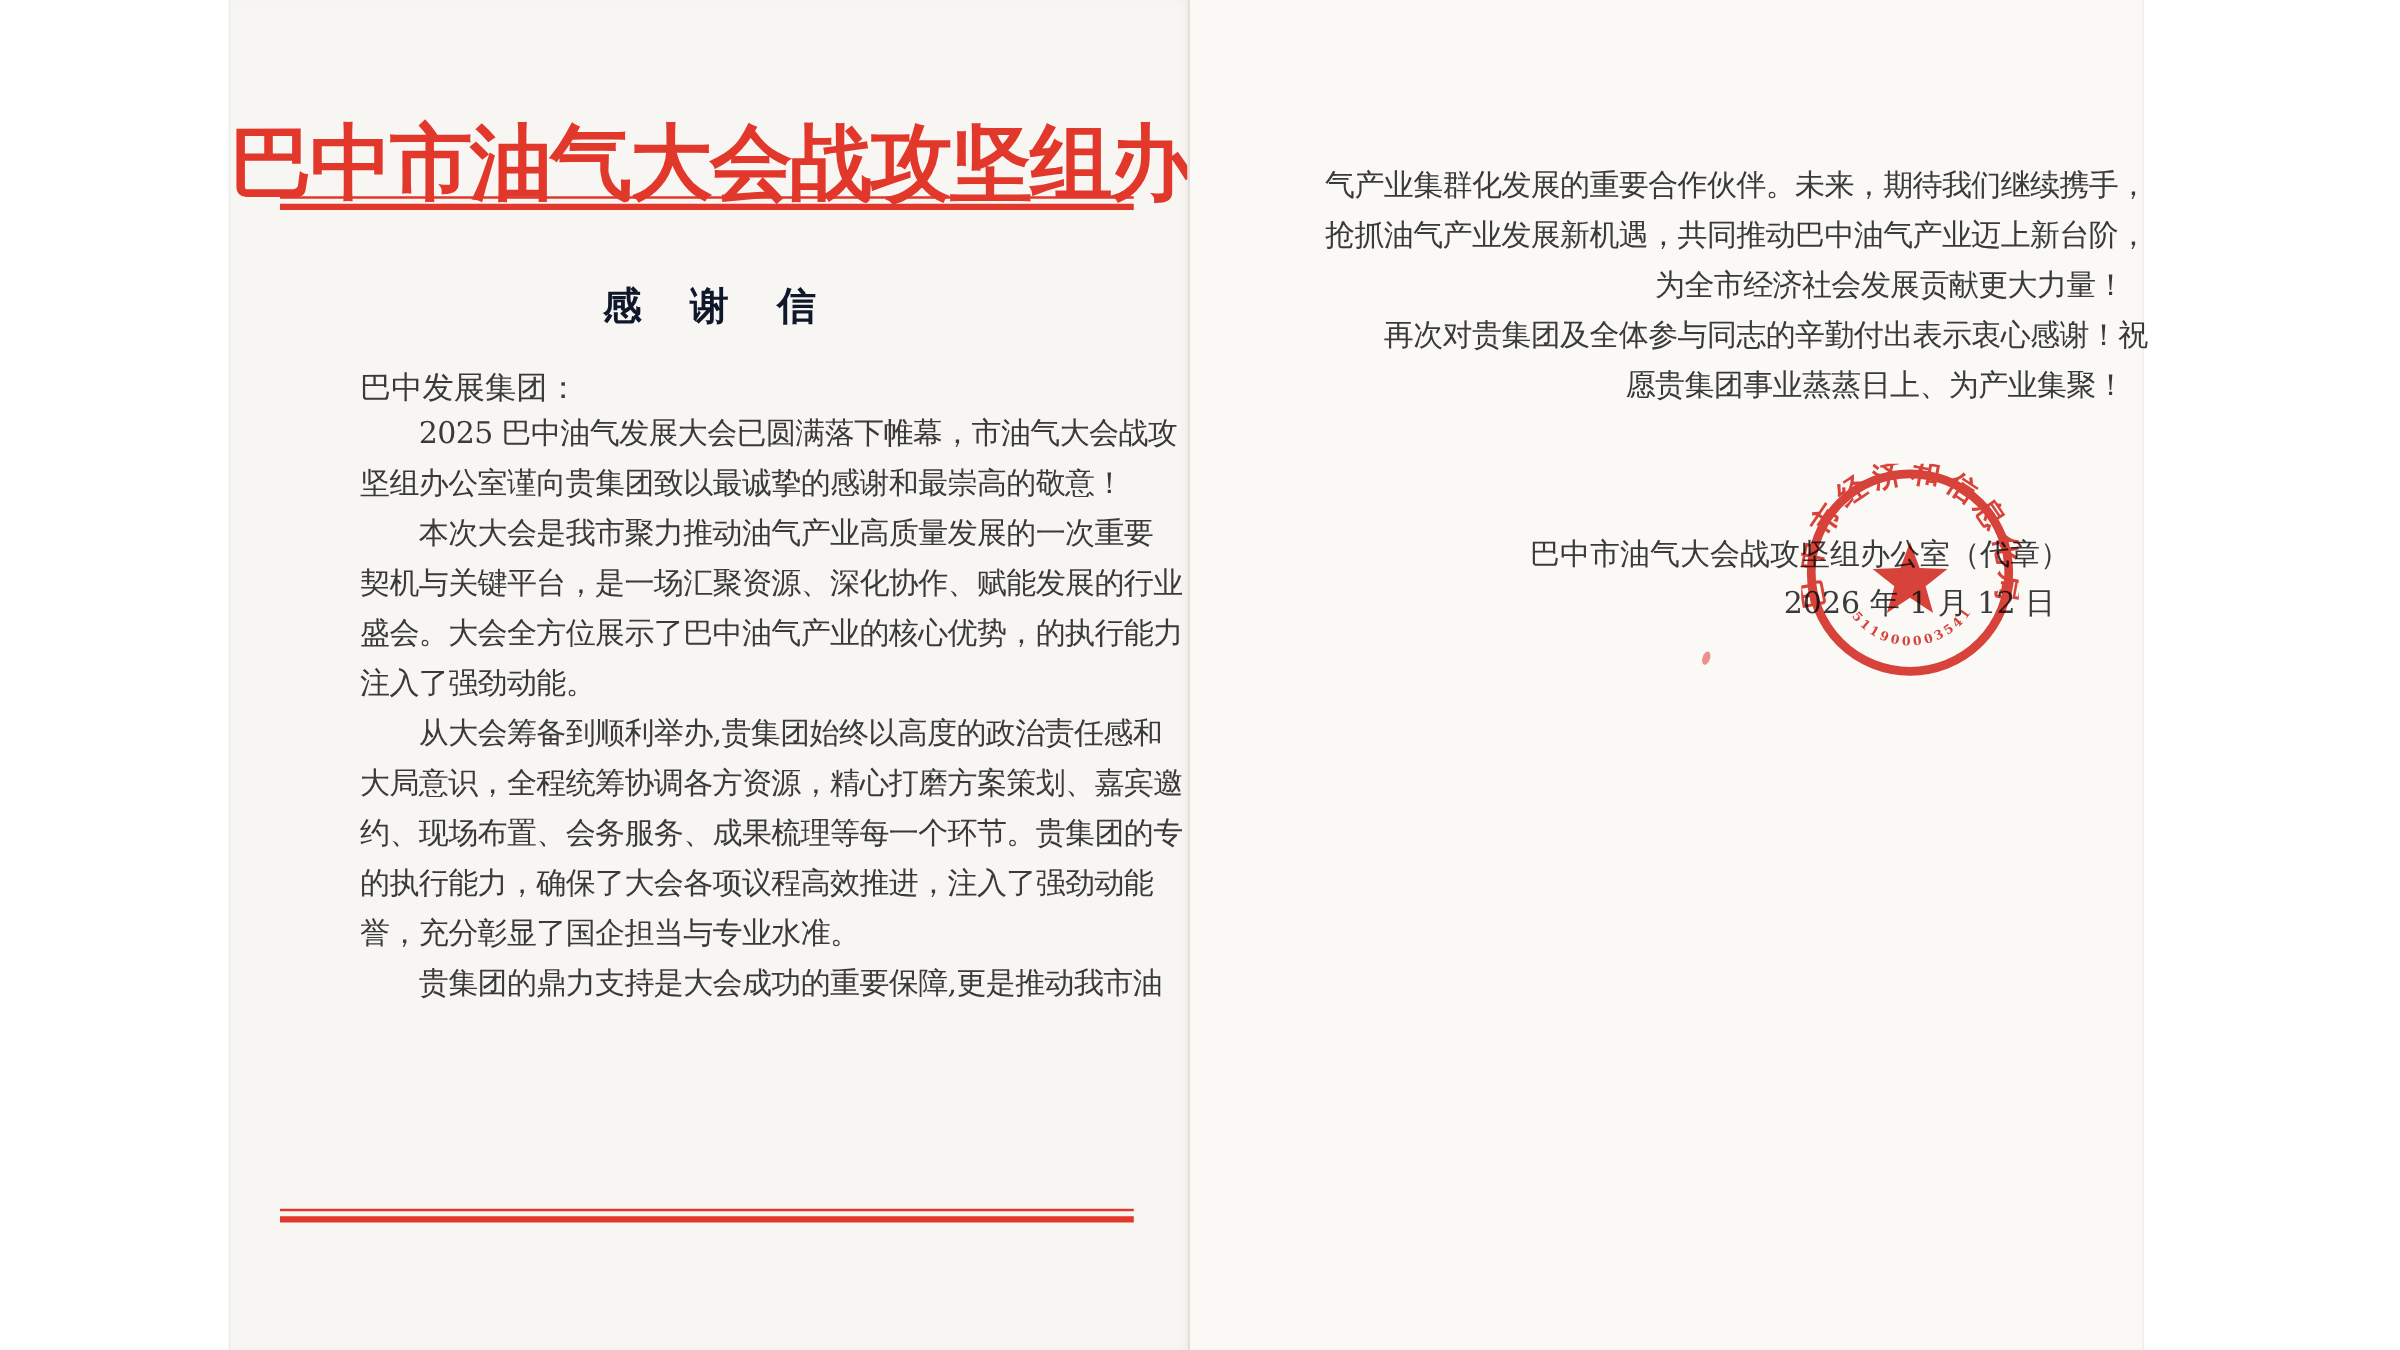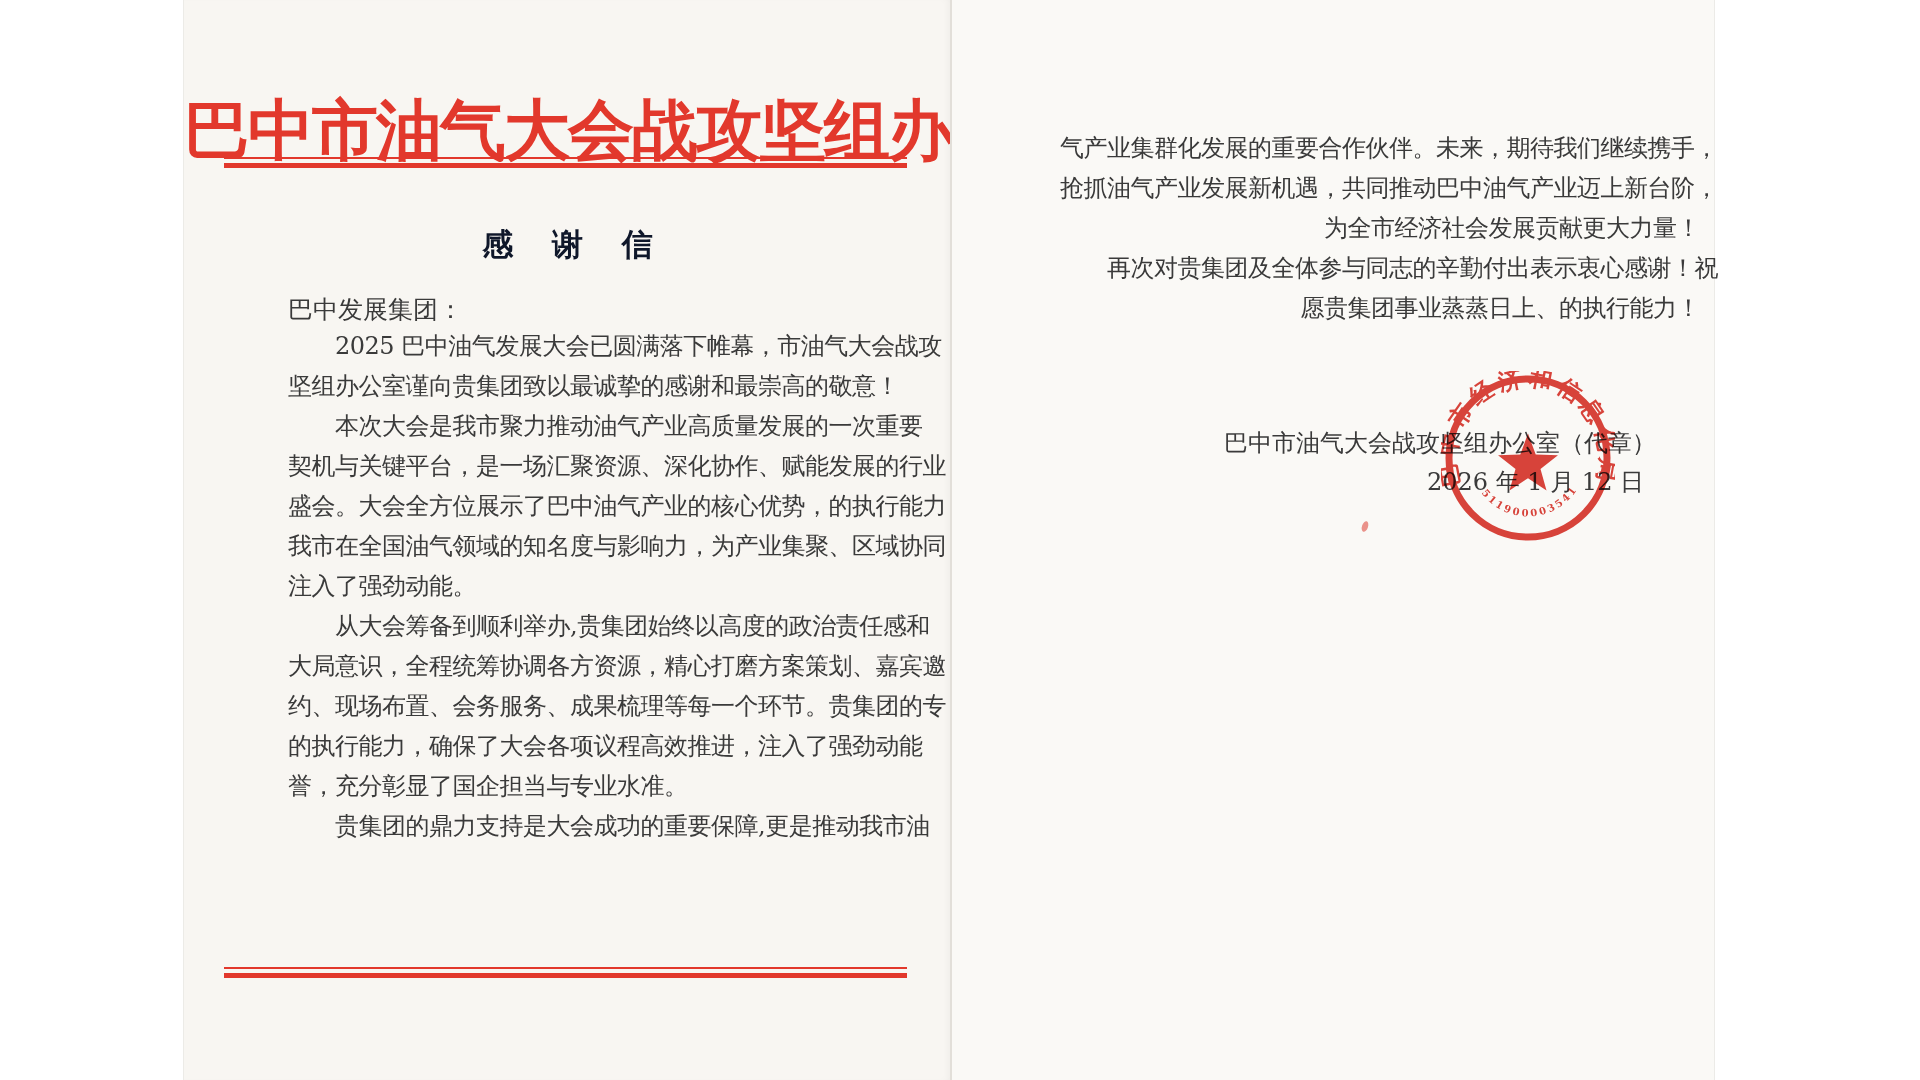--- a/index.html
+++ b/index.html
@@ -79,21 +79,20 @@
   <div class="doc-title">感 谢 信</div>
 
   <div class="salutation">巴中发展集团：</div>
 
   <div class="body-block" id="bodyL">
     <div class="body-line">　　2025 巴中油气发展大会已圆满落下帷幕，市油气大会战攻</div>
     <div class="body-line">坚组办公室谨向贵集团致以最诚挚的感谢和最崇高的敬意！</div>
     <div class="body-line">　　本次大会是我市聚力推动油气产业高质量发展的一次重要</div>
     <div class="body-line">契机与关键平台，是一场汇聚资源、深化协作、赋能发展的行业</div>
     <div class="body-line">盛会。大会全方位展示了巴中油气产业的核心优势，的执行能力</div>
-    <div class="body-line">我市在全国油气领域的知名度与影响力，为产业集聚、区域协同</div>
     <div class="body-line">注入了强劲动能。</div>
     <div class="body-line">　　从大会筹备到顺利举办,贵集团始终以高度的政治责任感和</div>
     <div class="body-line">大局意识，全程统筹协调各方资源，精心打磨方案策划、嘉宾邀</div>
     <div class="body-line">约、现场布置、会务服务、成果梳理等每一个环节。贵集团的专</div>
     <div class="body-line">的执行能力，确保了大会各项议程高效推进，注入了强劲动能</div>
     <div class="body-line">誉，充分彰显了国企担当与专业水准。</div>
     <div class="body-line">　　贵集团的鼎力支持是大会成功的重要保障,更是推动我市油</div>
   </div>
 
   <div class="rule" id="ruleBottom">
@@ -102,21 +101,21 @@
     <div class="thick"></div>
   </div>
 </div>
 
 <div class="page" id="pageR">
   <div class="body-block" id="bodyR">
     <div class="body-line">气产业集群化发展的重要合作伙伴。未来，期待我们继续携手，</div>
     <div class="body-line">抢抓油气产业发展新机遇，共同推动巴中油气产业迈上新台阶，</div>
     <div class="body-line">为全市经济社会发展贡献更大力量！</div>
     <div class="body-line">　　再次对贵集团及全体参与同志的辛勤付出表示衷心感谢！祝</div>
-    <div class="body-line">愿贵集团事业蒸蒸日上、的执行能力！</div>
+    <div class="body-line">愿贵集团事业蒸蒸日上、为产业集聚！</div>
   </div>
 
   <div class="signature">巴中市油气大会战攻坚组办公室（代章）</div>
   <div class="sig-date">2026 年 1 月 12 日</div>
 
   <div class="red-speck"></div>
 
   <svg class="seal" viewBox="-87 -87 174 174" aria-hidden="true">
     <defs>
       <path id="arcTop" d="M -57 44 A 72 72 0 1 1 57 44" fill="none"></path>

